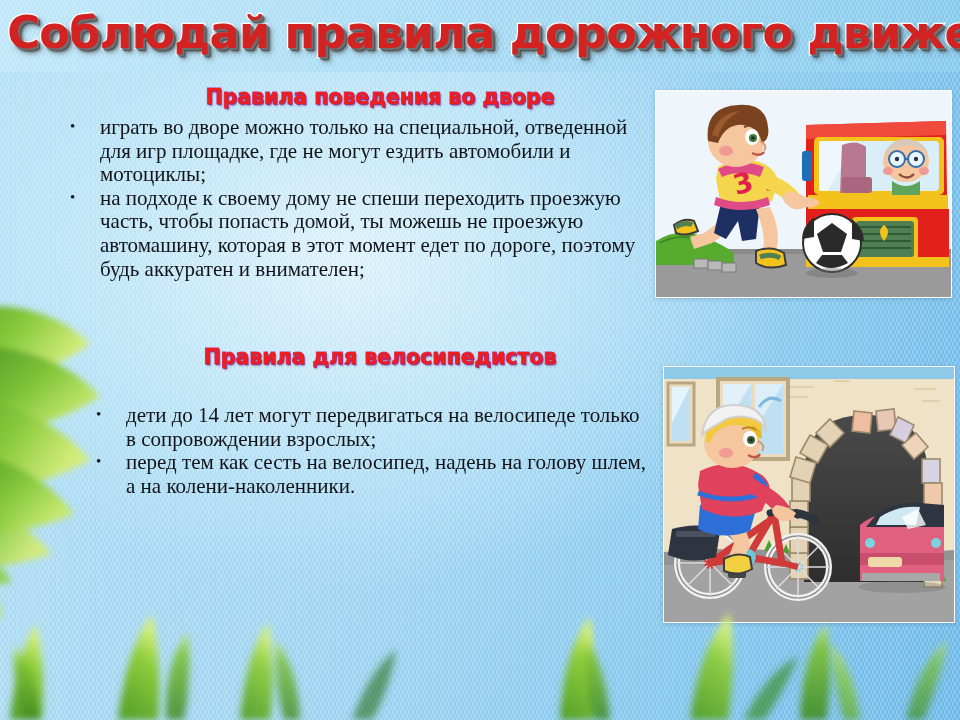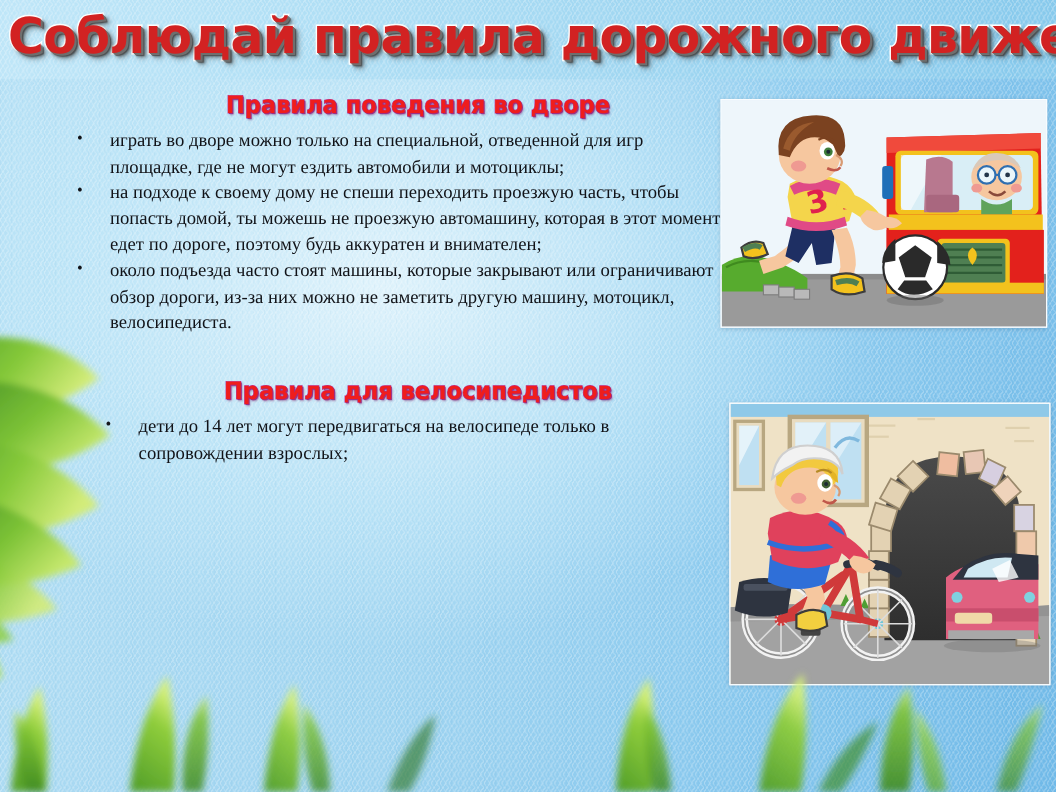--- a/index.html
+++ b/index.html
@@ -95,40 +95,40 @@
   #heading-cyclist{ left: 0; top: 344px; width: 760px; text-align: center; }
 
   
   .rules {
     position: absolute;
     margin: 0;
     padding: 0;
     list-style: none;
     color: #111318;
     font-family: "Liberation Serif", "DejaVu Serif", serif;
-    font-size: 17px;
+    font-size: 21px;
     line-height: 23.6px;
     text-align: left;
   }
   .rules li {
     position: relative;
     padding-left: 38px;
     margin: 0 0 0 0;
   }
   .rules li::before {
     content: "•";
     position: absolute;
     left: 8px;
     top: -1px;
     font-size: 15px;
     line-height: 23.6px;
     color: #111318;
   }
   #rules-yard    { left: 62px; top: 116px;  width: 600px; }
-  #rules-cyclist { left: 88px; top: 376px;  width: 560px; }
+  #rules-cyclist { left: 88px; top: 404px;  width: 560px; }
 
   
   .photo {
     position: absolute;
     background: #eaf4fb;
     border: 1px solid rgba(255,255,255,0.75);
     box-shadow: 0 1px 4px rgba(30,60,90,.22);
     overflow: hidden;
   }
   #photo-yard    { left: 655px; top: 90px;  width: 295px; height: 206px; }
@@ -151,21 +151,20 @@
   <div id="title-band">
     <div class="tex"></div>
   </div>
   <div id="poster-title">Соблюдай правила дорожного движения!</div>
 
   <div class="section-heading" id="heading-yard">Правила поведения во дворе</div>
 
   <ul class="rules" id="rules-yard">
     <li>играть во дворе можно только на специальной, отведенной для игр площадке, где не могут ездить автомобили и мотоциклы;</li>
     <li>на подходе к своему дому не спеши переходить проезжую часть, чтобы попасть домой, ты  можешь не проезжую автомашину, которая в этот момент едет по дороге, поэтому будь аккуратен и внимателен;</li>
-    <li>около подъезда часто стоят машины, которые закрывают или ограничивают обзор дороги, из-за них можно не заметить другую машину, мотоцикл, велосипедиста.</li>
   </ul>
 
   <div class="photo" id="photo-yard">
     <svg viewBox="0 0 295 206" preserveAspectRatio="none">
       <defs>
         <clipPath id="clipYard">
             <rect x="0" y="0" width="295" height="206"></rect>
           </clipPath>
       </defs>
       <g clip-path="url(#clipYard)">
@@ -278,20 +277,21 @@
           <ellipse cx="176" cy="182" rx="26" ry="5" fill="#6f6f6f" opacity=".45"></ellipse>
         </g>
       </g>
     </svg>
   </div>
 
   <div class="section-heading" id="heading-cyclist">Правила для велосипедистов</div>
 
   <ul class="rules" id="rules-cyclist">
     <li>дети до 14 лет могут передвигаться на велосипеде только в сопровождении взрослых;</li>
+    <li>перед тем как сесть на велосипед, надень на голову шлем, а на колени-наколенники.</li>
   </ul>
 
   <div class="photo" id="photo-cyclist">
     <svg viewBox="0 0 290 255" preserveAspectRatio="none">
       <defs>
         <clipPath id="clipBike">
             <rect x="0" y="0" width="290" height="255"></rect>
           </clipPath>
         <linearGradient id="archGrad" x1="0" y1="0" x2="0" y2="1">
           <stop offset="0%" stop-color="#4a4a4a"></stop>

